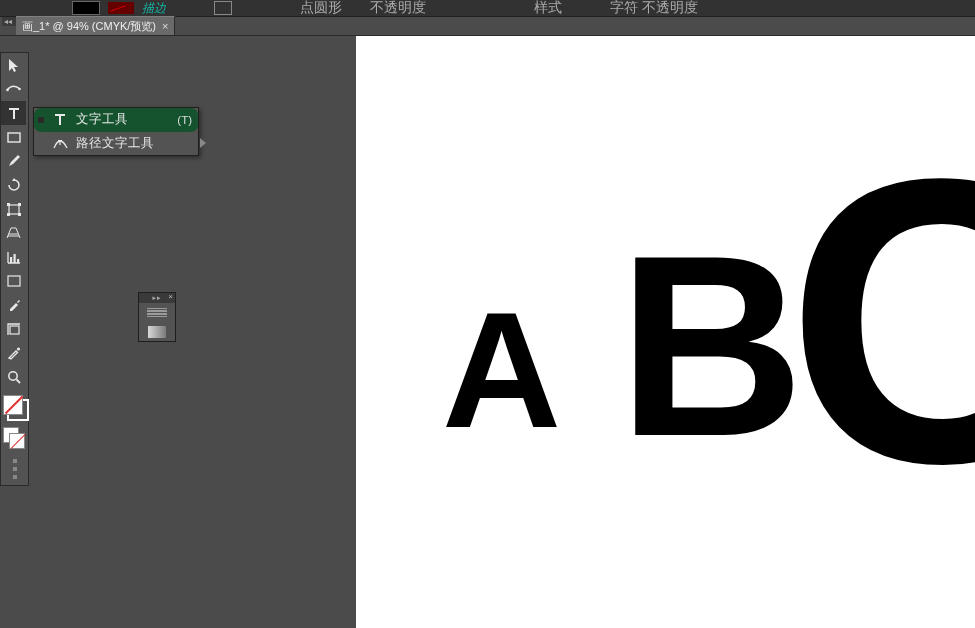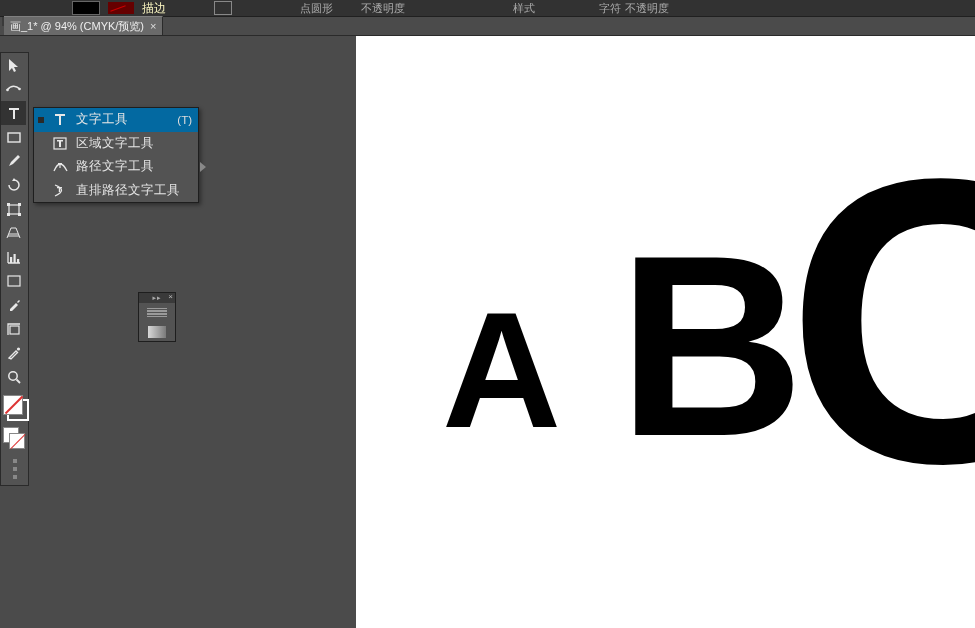--- a/index.html
+++ b/index.html
@@ -30,23 +30,23 @@
   }
   .topbar .swatch-black {
     width: 26px; height: 12px; background: #000; border:1px solid #666;
   }
   .topbar .swatch-red {
     width: 26px; height: 12px; background: #660000; position:relative;
   }
   .topbar .swatch-red::after{
     content:""; position:absolute; left:2px; top:50%; width:16px; height:1px; background:#cc0000; transform:rotate(-20deg);
   }
-  .topbar .label-red { color:#fef9c3; }
+  .topbar .label-red { color:#14b8a6;font-style:italic; }
   .topbar .seg { display:flex; align-items:center; gap:4px; }
-  .topbar .ghost { color:#aaa; font-size:11px; }
+  .topbar .ghost { color:#aaa; font-size:14px; }
   .stroke-icon { width:16px; height:12px; border:1px solid #888; display:inline-block; }
 
   
   .tabstrip {
     position:absolute;
     left:0; top:17px; right:0;
     height:18px;
     background:#4b4b4b;
     display:flex;
     align-items:flex-end;
@@ -129,21 +129,22 @@
   }
   .flyout .row {
     display:flex;
     align-items:center;
     height:23.5px;
     padding:0 6px 0 4px;
     position:relative;
     gap:8px;
   }
   .flyout .row.sel {
-    background:#0369a1;
+    background:#14532d;
+    border-radius:7px;
   }
   .flyout .row .dot {
     width:6px; height:6px; background:#2a2a2a; flex:0 0 6px;
     visibility:hidden;
   }
   .flyout .row.sel .dot { visibility:visible; }
   .flyout .row .ricon {
     width:16px; flex:0 0 16px; display:flex; align-items:center; justify-content:center;
     color:#eaeaea; font-size:13px;
   }
@@ -223,32 +224,32 @@
   </div>
   <div class="seg" style="margin-left:60px;">
     <span class="ghost">点圆形</span>
   </div>
   <div class="seg" style="margin-left:20px;">
     <span class="ghost">不透明度</span>
   </div>
   <div class="seg" style="margin-left:100px;">
     <span class="ghost">样式</span>
   </div>
-  <div class="seg" style="margin-left:56px;text-align:center;">
+  <div class="seg" style="margin-left:40px;text-align:center;">
     <span class="ghost">字符</span>
     <span class="ghost">不透明度</span>
   </div>
 </div>
 
 <div class="tabstrip">
   <div class="mini" style="align-self:flex-start; margin-top:0;">
     <span>◂◂</span>
     <span>×</span>
   </div>
-  <div class="doc-tab" style="position:absolute; left:4px; bottom:0;">
+  <div class="doc-tab" style="position:absolute; left:16px; bottom:0;">
     <span>画_1* @ 94% (CMYK/预览)</span>
     <span class="close">×</span>
   </div>
 </div>
 
 <div class="workspace">
   <div class="canvas">
     <div class="A">A</div>
     <div class="B">B</div>
     <div class="C">C</div>
@@ -366,48 +367,28 @@
       <svg width="12" height="13" viewBox="0 0 12 13">
           <path d="M1 1 H11 V3 H7 V12 H5 V3 H1 Z" fill="#e8e8e8"></path>
         </svg>
     </span>
     <span class="label">文字工具</span>
     <span class="shortcut">(T)</span>
   </div>
   <div class="row">
     <span class="dot"></span>
     <span class="ricon">
-      <svg width="14" height="13" viewBox="0 0 14 13">
-          <rect x="1" y="1" width="12" height="11" fill="none" stroke="#e8e8e8" stroke-width="1.2"></rect>
-          <path d="M4 3 H10 V4.5 H8 V10 H6 V4.5 H4 Z" fill="#e8e8e8"></path>
-        </svg>
-    </span>
-    <span class="label">区域文字工具</span>
-  </div>
-  <div class="row">
-    <span class="dot"></span>
-    <span class="ricon">
       <svg width="15" height="13" viewBox="0 0 15 13">
           <path d="M1 11 Q7 -3 14 11" fill="none" stroke="#e8e8e8" stroke-width="1.3"></path>
           <path d="M5 3 H9 V4.3 H7.6 V8 H6.4 V4.3 H5 Z" fill="#e8e8e8"></path>
         </svg>
     </span>
     <span class="label">路径文字工具</span>
     <span class="arrow"></span>
   </div>
-  <div class="row">
-    <span class="dot"></span>
-    <span class="ricon">
-      <svg width="15" height="13" viewBox="0 0 15 13">
-          <path d="M2 1 Q15 6 2 12" fill="none" stroke="#e8e8e8" stroke-width="1.3"></path>
-          <path d="M4 3 H9 V4.3 H7.2 V8 H5.8 V4.3 H4 Z" fill="#e8e8e8"></path>
-        </svg>
-    </span>
-    <span class="label">直排路径文字工具</span>
-  </div>
 </div>
 
 <div class="mini-panel">
   <div class="hdr">
     <span class="arrs">▸▸</span>
     <span class="x">×</span>
   </div>
   <div class="slot">
     <div class="lines">
         <span></span>

